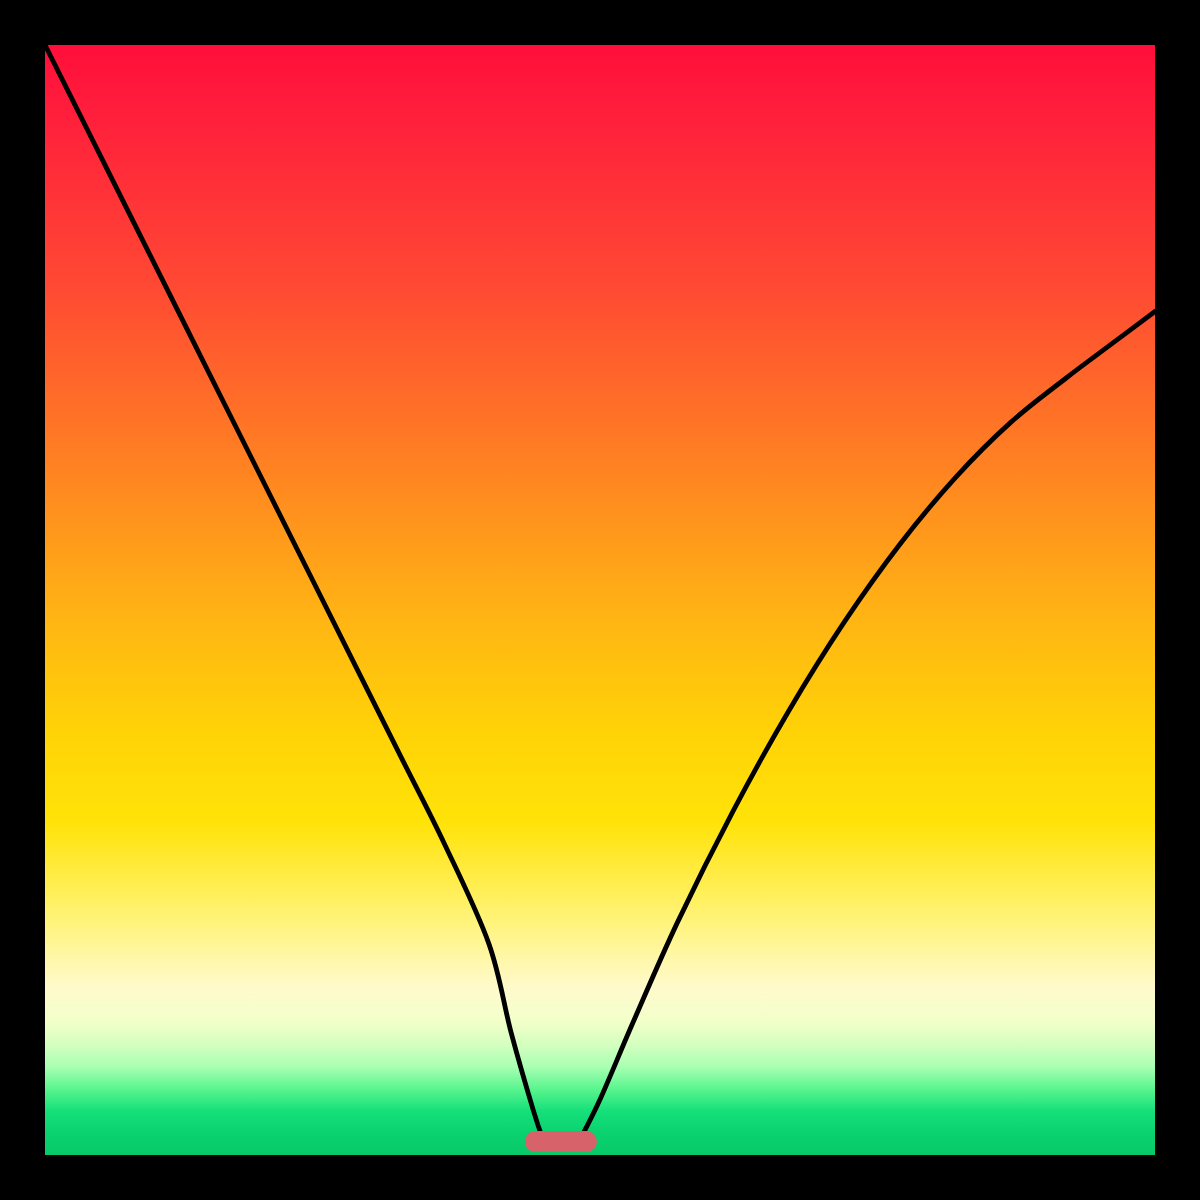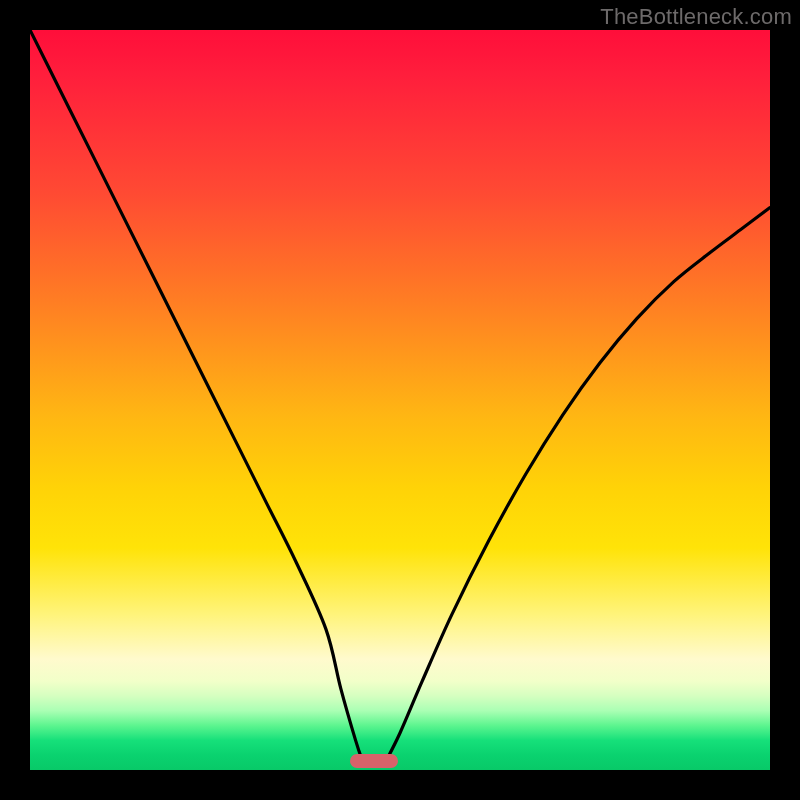--- a/index.html
+++ b/index.html
@@ -79,14 +79,13 @@
 
     <svg class="curves" viewBox="0 0 740 740" preserveAspectRatio="none">
       <path d="M 0 0 C 4.933333333333334 9.866666666666655, 19.733333333333334 39.4666666666666, 29.6 59.19999999999993 C 39.46666666666667 78.93333333333327, 49.333333333333336 98.66666666666663, 59.2 118.39999999999998 C 69.06666666666666 138.13333333333333, 78.93333333333334 157.8666666666667, 88.8 177.60000000000002 C 98.66666666666666 197.33333333333334, 108.53333333333333 217.06666666666663, 118.4 236.79999999999995 C 128.26666666666668 256.5333333333333, 138.13333333333333 276.26666666666665, 148 296 C 157.86666666666667 315.73333333333335, 167.73333333333332 335.46666666666664, 177.6 355.2 C 187.46666666666667 374.93333333333334, 197.33333333333334 394.66666666666663, 207.20000000000002 414.4 C 217.0666666666667 434.1333333333333, 226.93333333333334 453.8666666666667, 236.8 473.6 C 246.66666666666669 493.33333333333337, 256.5333333333333 511.8333333333333, 266.4 532.8 C 276.26666666666665 553.7666666666667, 288.6 578.4333333333333, 296 599.4 C 303.4 620.3666666666667, 305.8666666666667 640.1, 310.8 658.6 C 315.73333333333335 677.1, 321.90000000000003 698.0666666666666, 325.6 710.4 C 329.3 722.7333333333333, 331.76666666666665 728.9, 333 732.6" fill="none" stroke="#000000" stroke-width="3.2" stroke-linecap="round"></path>
       <path d="M 355.2 732.6 C 357.66666666666663 727.6666666666667, 363.8333333333333 716.5666666666666, 370 703 C 376.1666666666667 689.4333333333334, 383.5666666666667 670.9333333333334, 392.20000000000005 651.2 C 400.83333333333337 631.4666666666667, 410.69999999999993 608.0333333333333, 421.79999999999995 584.6 C 432.9 561.1666666666667, 446.4666666666667 534.0333333333333, 458.8 510.6 C 471.1333333333333 487.1666666666667, 483.4666666666667 464.9666666666667, 495.8 444 C 508.1333333333333 423.0333333333333, 520.4666666666666 403.3, 532.8 384.8 C 545.1333333333333 366.3, 557.4666666666667 349.0333333333333, 569.8000000000001 332.99999999999994 C 582.1333333333334 316.9666666666666, 594.4666666666667 302.1666666666667, 606.8 288.6 C 619.1333333333332 275.03333333333336, 631.4666666666666 262.7, 643.8 251.59999999999997 C 656.1333333333333 240.49999999999997, 669.7 230.63333333333333, 680.8000000000001 222 C 691.9000000000001 213.36666666666667, 700.5333333333333 207.20000000000007, 710.4 199.80000000000007 C 720.2666666666667 192.40000000000006, 735.0666666666666 181.30000000000004, 740 177.60000000000002" fill="none" stroke="#000000" stroke-width="3.2" stroke-linecap="round"></path>
     </svg>
 
     <div class="marker" style="left: 344.1px; top: 731.12px; background: rgb(216, 98, 106);"></div>
 
   </div>
 
-  <div class="watermark">TheBottleneck.com</div>
 </div>
 
 </body></html>

